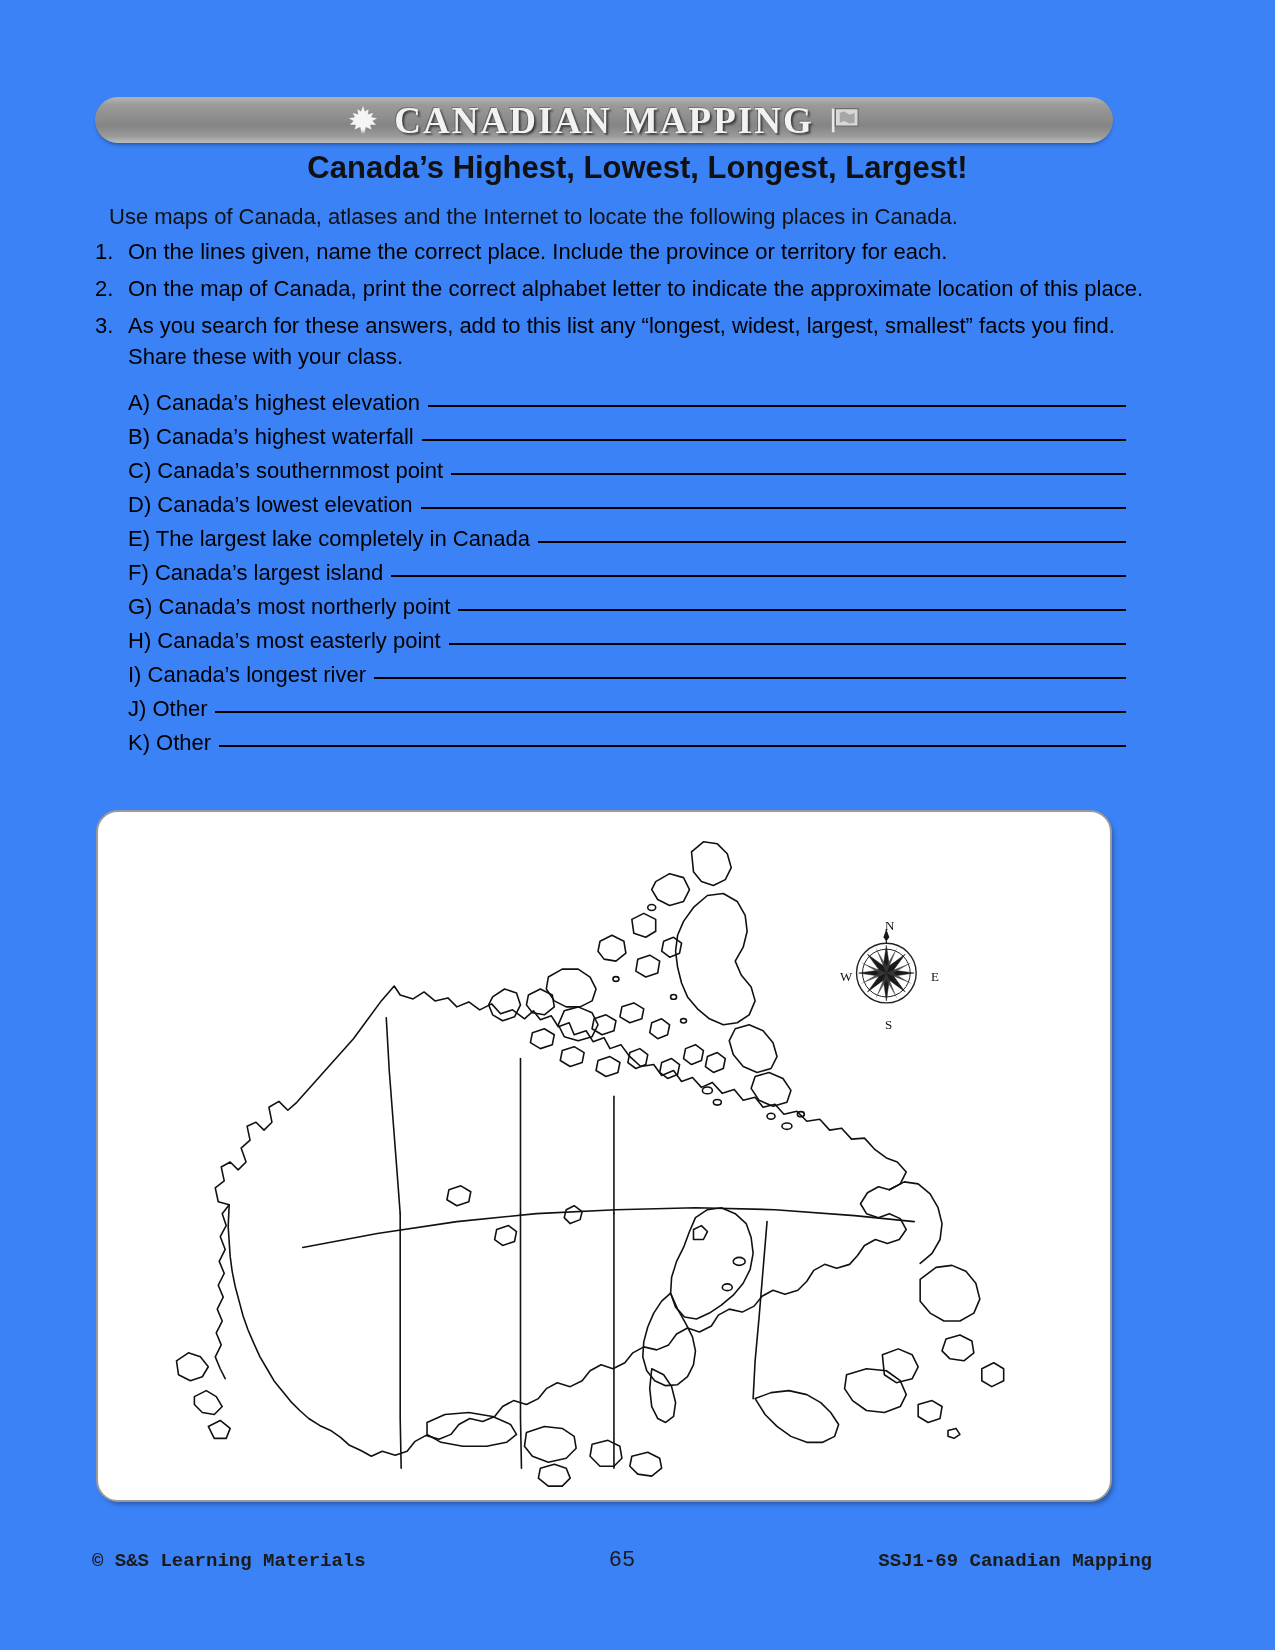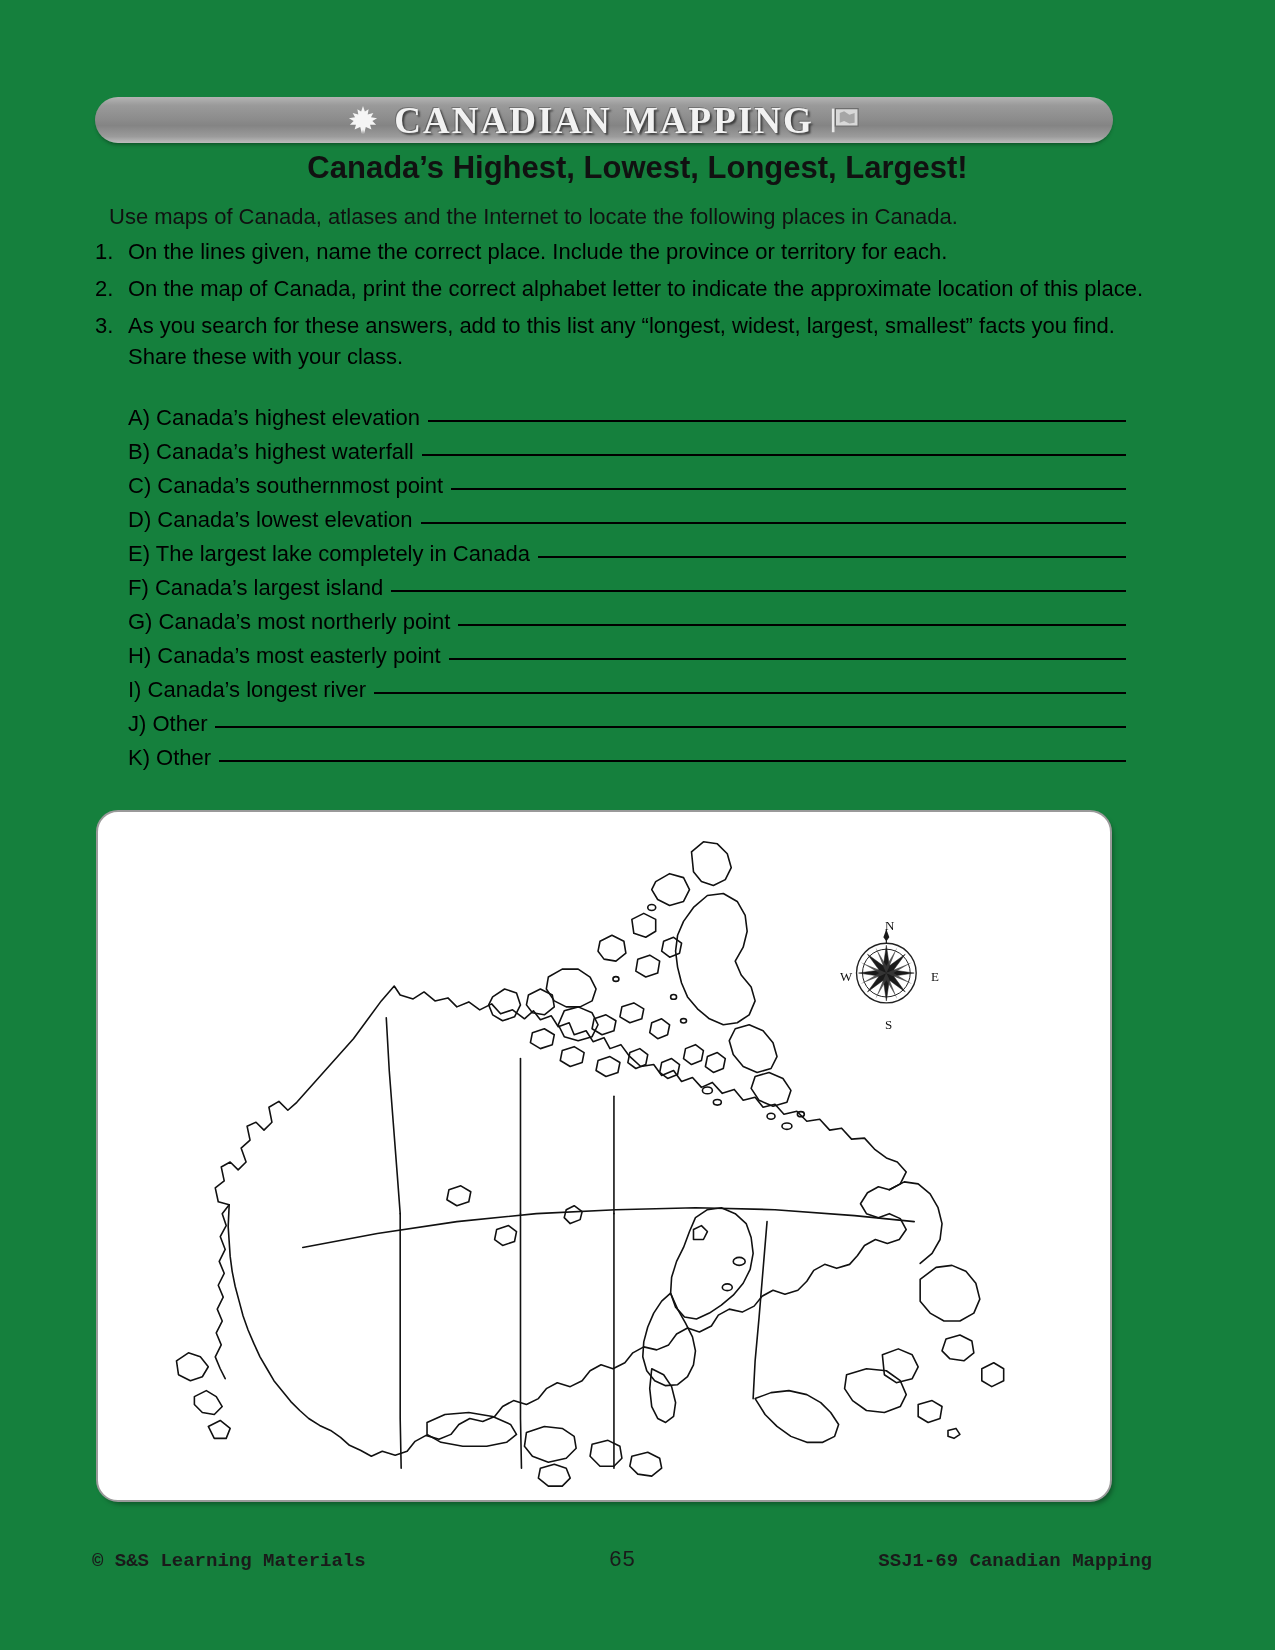--- a/index.html
+++ b/index.html
@@ -14,21 +14,21 @@
     font-family: "Liberation Sans", sans-serif;
     color: #000000;
     overflow: hidden;
   }
 
   .page {
     position: absolute;
     left: 0; top: 0;
     width: 1275px;
     height: 1650px;
-    background: #15803d;
+    background: #3b82f6;
   }
 
   
   .banner-wrap {
     position: absolute;
     left: 95px;
     top: 97px;
     width: 1018px;
     height: 46px;
   }
@@ -114,21 +114,21 @@
     text-align: left;
     padding-left: 3px;
     box-sizing: border-box;
   }
   .numitem .txt { flex: 1 1 auto; }
 
   
   .letterlist {
     position: absolute;
     left: 128px;
-    top: 403px;
+    top: 388px;
     width: 998px;
   }
   .letteritem {
     display: flex;
     align-items: baseline;
     font-size: 22px;
     height: 34px;
     white-space: nowrap;
   }
   .letteritem .ltxt {

